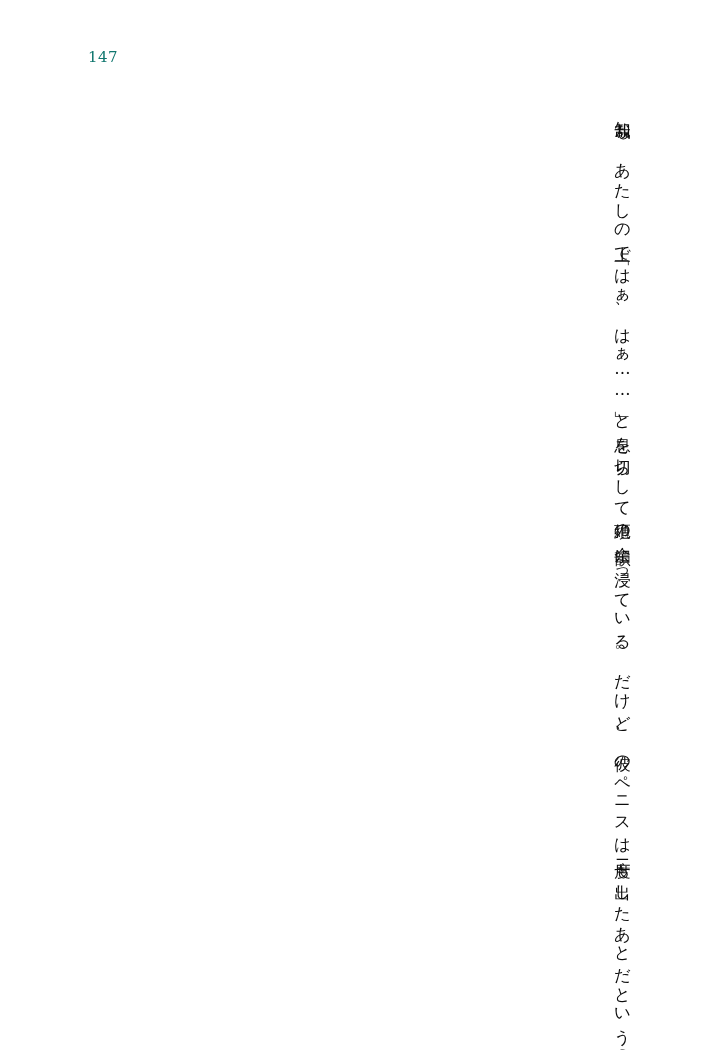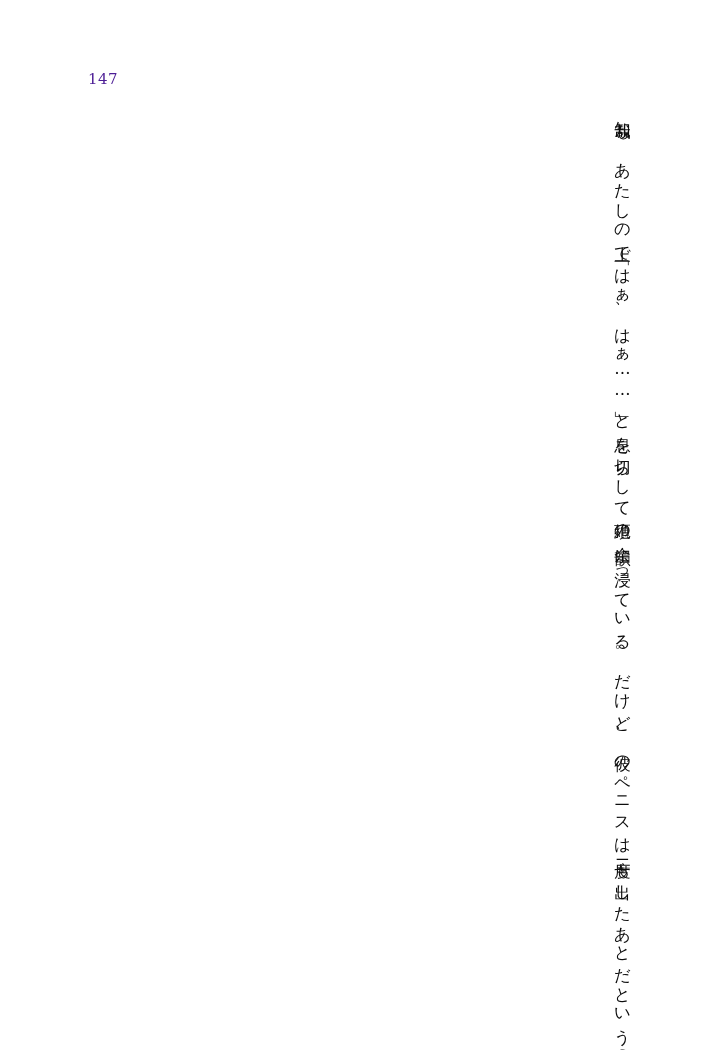--- a/index.html
+++ b/index.html
@@ -17,26 +17,26 @@
   #page {
     position: relative;
     width: 708px;
     height: 1050px;
     background: #ffffff;
     box-sizing: border-box;
   }
   
   #page-number {
     position: absolute;
-    top: 70px;
+    top: 48px;
     left: 88px;
     font-size: 15px;
     letter-spacing: 0.5px;
     font-family: "DejaVu Serif", "Liberation Serif", serif;
-    color: #4c1d95;
+    color: #0f766e;
   }
   
   #body-text {
     position: absolute;
     top: 108px;
     right: 78px;
     height: 845px;
     width: 560px;
     display: flex;
     flex-direction: row;

